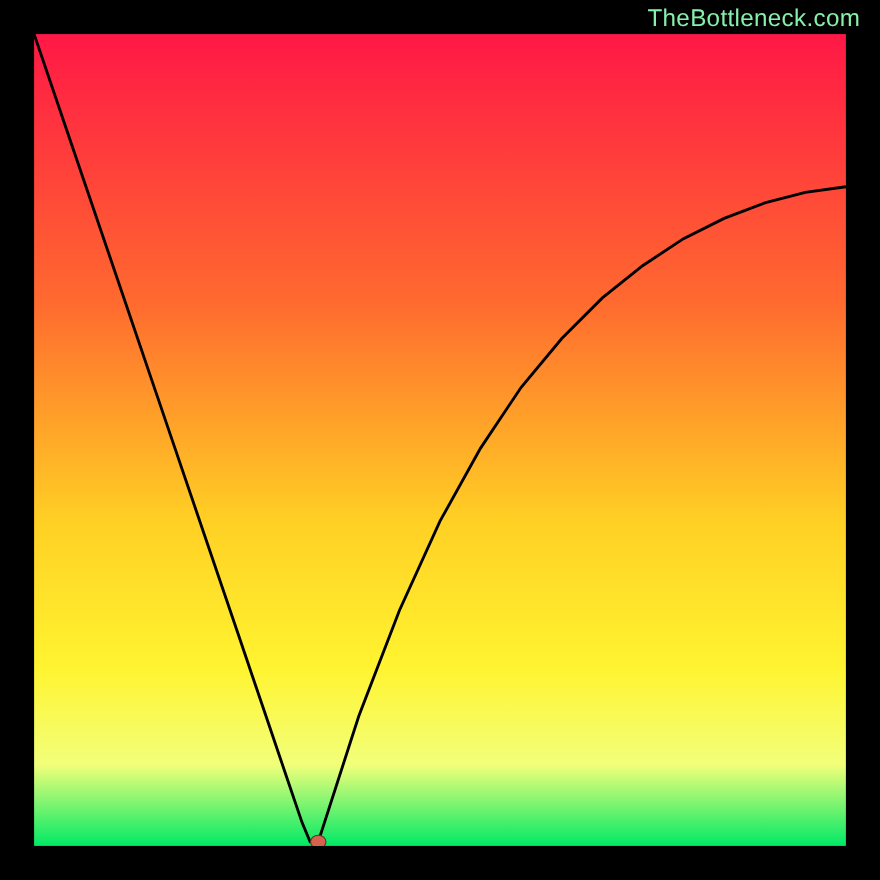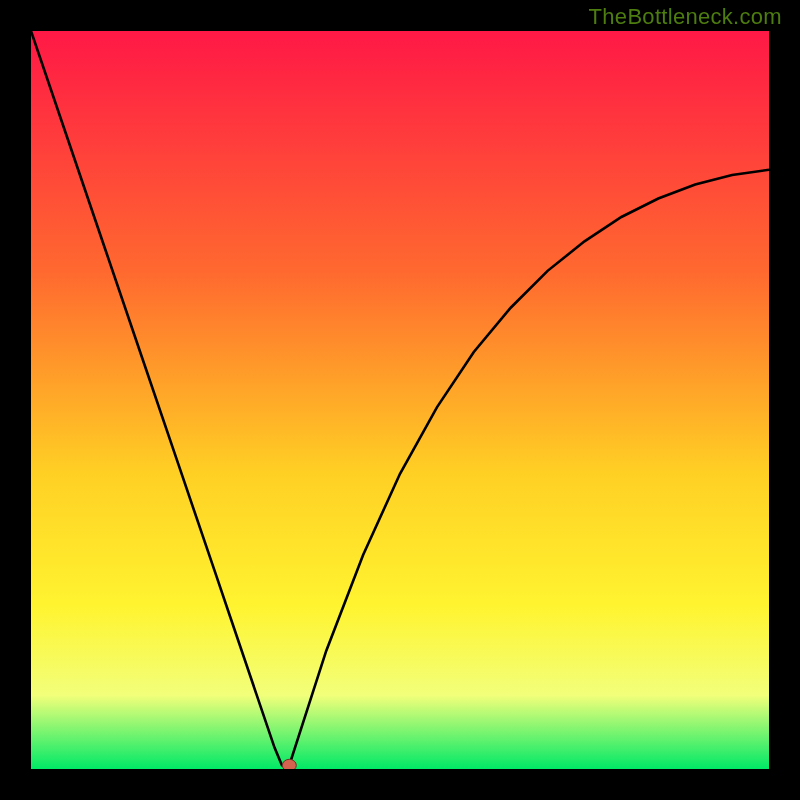--- a/index.html
+++ b/index.html
@@ -14,21 +14,21 @@
   .frame {
     position: relative;
     width: 800px;
     height: 800px;
     box-sizing: border-box;
   }
   .watermark {
     position: absolute;
     top: 4px;
     right: 18px;
-    color: #4d7c0f;
+    color: #86efac;
     font-size: 22px;
     letter-spacing: 0.3px;
     font-weight: 400;
     z-index: 30;
   }
   .plot-area {
     position: absolute;
     left: 31px;
     top: 31px;
     width: 738px;

